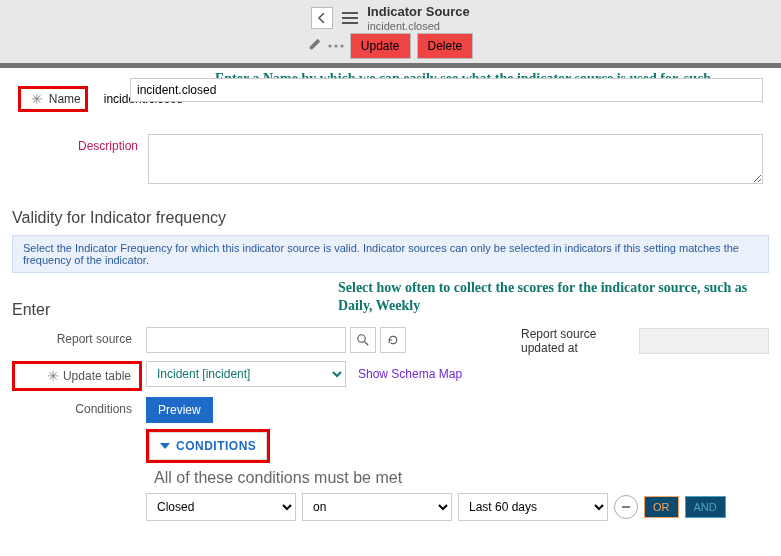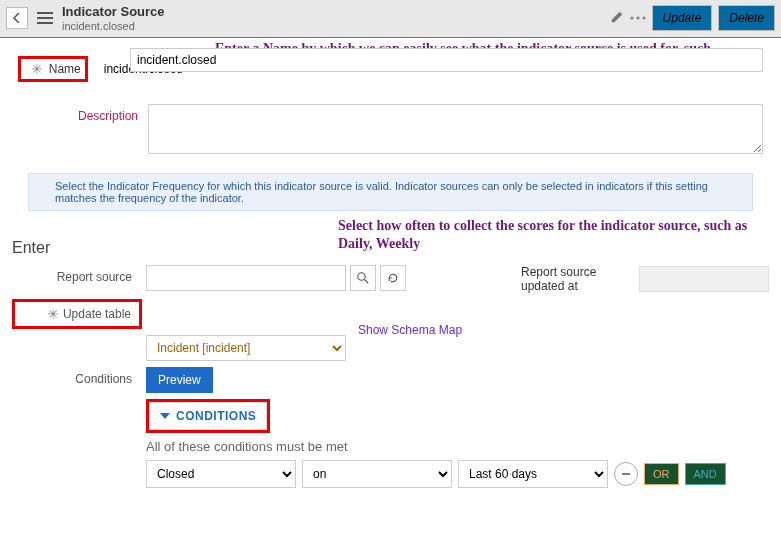--- a/index.html
+++ b/index.html
@@ -1,76 +1,76 @@
 <!DOCTYPE html>
 <html><head>
 <meta charset="utf-8">
 <style>
   * { box-sizing: border-box; margin: 0; padding: 0; }
   body { font-family: "Helvetica Neue", Arial, sans-serif; font-size: 12px; color: #333; background: #fff; width: 781px; }
   
   
   .header {
     display: flex; align-items: center; justify-content: space-between;
-    background: #e8e8e8; padding: 4px 6px; border-bottom: 1px solid #737373;
+    background: #e8e8e8; padding: 4px 6px; border-bottom: 5px solid #737373; flex-direction: column;
   }
   .header-left { display: flex; align-items: center; gap: 6px; }
   .back-btn { border: 1px solid #bbb; background: #fff; width: 22px; height: 22px; display:flex; align-items:center; justify-content:center; cursor:pointer; }
   .hamburger { width: 22px; height: 22px; display:flex; flex-direction:column; justify-content:center; gap:3px; cursor:pointer; padding: 0 3px;}
   .hamburger span { background:#555; height:2px; width:100%; }
   .header-title { display:flex; flex-direction:column; line-height:1.2; }
   .header-title .main { font-weight:bold; font-size:13px; color:#333;}
   .header-title .sub { font-size:11px; color:#666;}
   .header-right { display:flex; align-items:center; gap:6px; }
   .icon-btn-small { color:#666; cursor:pointer; font-size:14px; }
-  .btn { border:1px solid #bbb; background:#0369a1; padding:5px 10px; font-size:12px; cursor:pointer;font-style:italic; }
+  .btn { border:1px solid #bbb; background:#ef4444; padding:5px 10px; font-size:12px; cursor:pointer; }
   
   
   .form-row { display:flex; align-items:flex-start; margin: 6px 0; }
   .form-label { width: 130px; text-align:right; padding-right:10px; font-size:12px; color:#be185d; padding-top:5px; display:flex; justify-content:flex-end; align-items:center; gap:4px;}
   .req { color:#888; font-size:14px; }
   .form-field { flex:1; }
   input[type=text], textarea, select {
     width:100%; border:1px solid #ccc; padding:4px 6px; font-size:12px; font-family:inherit; background:#fff;
   }
   textarea { height:50px; resize:vertical; }
   
   .section-title { font-size:16px; color:#444; margin:10px 0 8px 12px; font-weight:400; }
   
   .info-bar {
-    background:#eaf1fb; border:1px solid #d0dff0; padding:6px 26px; margin:4px 28px 8px; font-size:11px; color:#2a5a9a;
+    background:#eaf1fb; border:1px solid #d0dff0; padding:6px 10px; margin:4px 12px 8px; font-size:11px; color:#2a5a9a;
   }
   
   
   .redbox { border: 3px solid #e60000; }
-  .annotation { position:absolute; color:#701a75; font-weight:bold; font-size:14px; line-height:1.3; font-family: "Times New Roman", serif; width:500px; pointer-events:none;}
+  .annotation { position:absolute; color:#0f766e; font-weight:bold; font-size:14px; line-height:1.3; font-family: "Times New Roman", serif; width:500px; pointer-events:none;}
   .page-wrap { position:relative; }
   
   .frequency-select { width:200px; height:26px; }
   
   .source-body { padding: 0 12px; }
   .mini-btn { border:1px solid #ccc; background:#fff; width:26px; height:26px; display:inline-flex; align-items:center; justify-content:center; cursor:pointer; vertical-align:top;}
   
   .report-row { display:flex; align-items:flex-start; margin:6px 0; gap:4px;}
   .report-row .lbl { width:130px; text-align:right; padding-right:10px; padding-top:5px; font-size:12px; color:#555; display:flex; justify-content:flex-end; align-items:center; gap:4px;}
   .report-row .field { display:flex; gap:4px; align-items:center; }
   .report-right { margin-left:auto; display:flex; align-items:center; gap:8px;}
   .ro-input { background:#f0f0f0; border:1px solid #ddd; width:130px; height:26px; }
   
   .facts-select { width:200px; height:26px; }
   .link { color:#6d28d9; cursor:pointer; font-size:12px; margin-left:8px;}
 
   .preview-btn { background:#1e6ac8; color:#fff; border:none; padding:6px 12px; font-size:12px; cursor:pointer; margin-bottom:6px;}
   .conditions-toggle { display:inline-flex; align-items:center; gap:6px; color:#1e6ac8; padding:6px 10px; border:1px solid #ddd; cursor:pointer; font-weight:bold; letter-spacing:0.5px; background:#fff;}
-  .cond-msg { font-size:13px; color:#666; margin:6px 0;}
+  .cond-msg { font-size:16px; color:#666; margin:6px 8px;}
   
   .cond-row { display:flex; align-items:center; gap:6px; margin:4px 0;}
   .cond-row select { width:150px; height:28px; }
   .round-btn { width:24px; height:24px; border:1px solid #aaa; border-radius:50%; background:#fff; display:inline-flex; align-items:center; justify-content:center; cursor:pointer;}
-  .logic-btn { border:1px solid; padding:4px 8px; font-size:11px; background:#14532d; cursor:pointer;}
+  .logic-btn { border:1px solid; padding:4px 8px; font-size:11px; background:#0c4a6e; cursor:pointer;}
   .or-btn { border-color:#f5a462; color:#f5a462;}
   .and-btn { border-color:#4aa3c4; color:#4aa3c4;}
   
   .form-area { padding: 12px 18px 6px; position:relative; }
 
   .name-box { display:flex; align-items:center; gap:6px; padding:2px 4px 2px 10px; }
   .name-input { width:100px; }
   .valid-box { display:flex; align-items:center; gap:10px; padding:4px 8px;}
 </style>
 </head>
@@ -133,20 +133,21 @@
   </div>
 
   <div class="form-row" style="margin-top:22px;">
     <div class="form-label">Description</div>
     <div class="form-field">
       <textarea style=""></textarea>
     </div>
   </div>
 </div>
 
+<div class="section-title">Validity for Indicator frequency</div>
 <div class="info-bar">Select the Indicator Frequency for which this indicator source is valid. Indicator sources can only be selected in indicators if this setting matches the frequency of the indicator.</div>
 
 <div style="padding:2px 12px 8px; position:relative;">
   <div class="annotation" style="top:-2px; left:338px; width:430px;">Select how often to collect the scores for the indicator source, such as Daily, Weekly</div>
 </div>
 
 <div class="section-title">Enter</div>
 
 <div class="source-body">
   <div class="report-row">
@@ -171,21 +172,21 @@
       <div class="ro-input"></div>
     </div>
   </div>
 
   <div class="report-row">
     <div class="lbl redbox" style="padding:4px 8px;">
       <span class="req">✳</span>
       <span>Update table</span>
     </div>
     <div class="field">
-      <select class="facts-select" style="color:#a16207;margin-top:36px;">
+      <select class="facts-select" style="color:#0f766e;">
         <option>Incident [incident]</option>
       </select>
       <span class="link">Show Schema Map</span>
     </div>
   </div>
 
   <div class="report-row">
     <div class="lbl">Conditions</div>
     <div class="field" style="display:block;">
       <button class="preview-btn">Preview</button><br>

